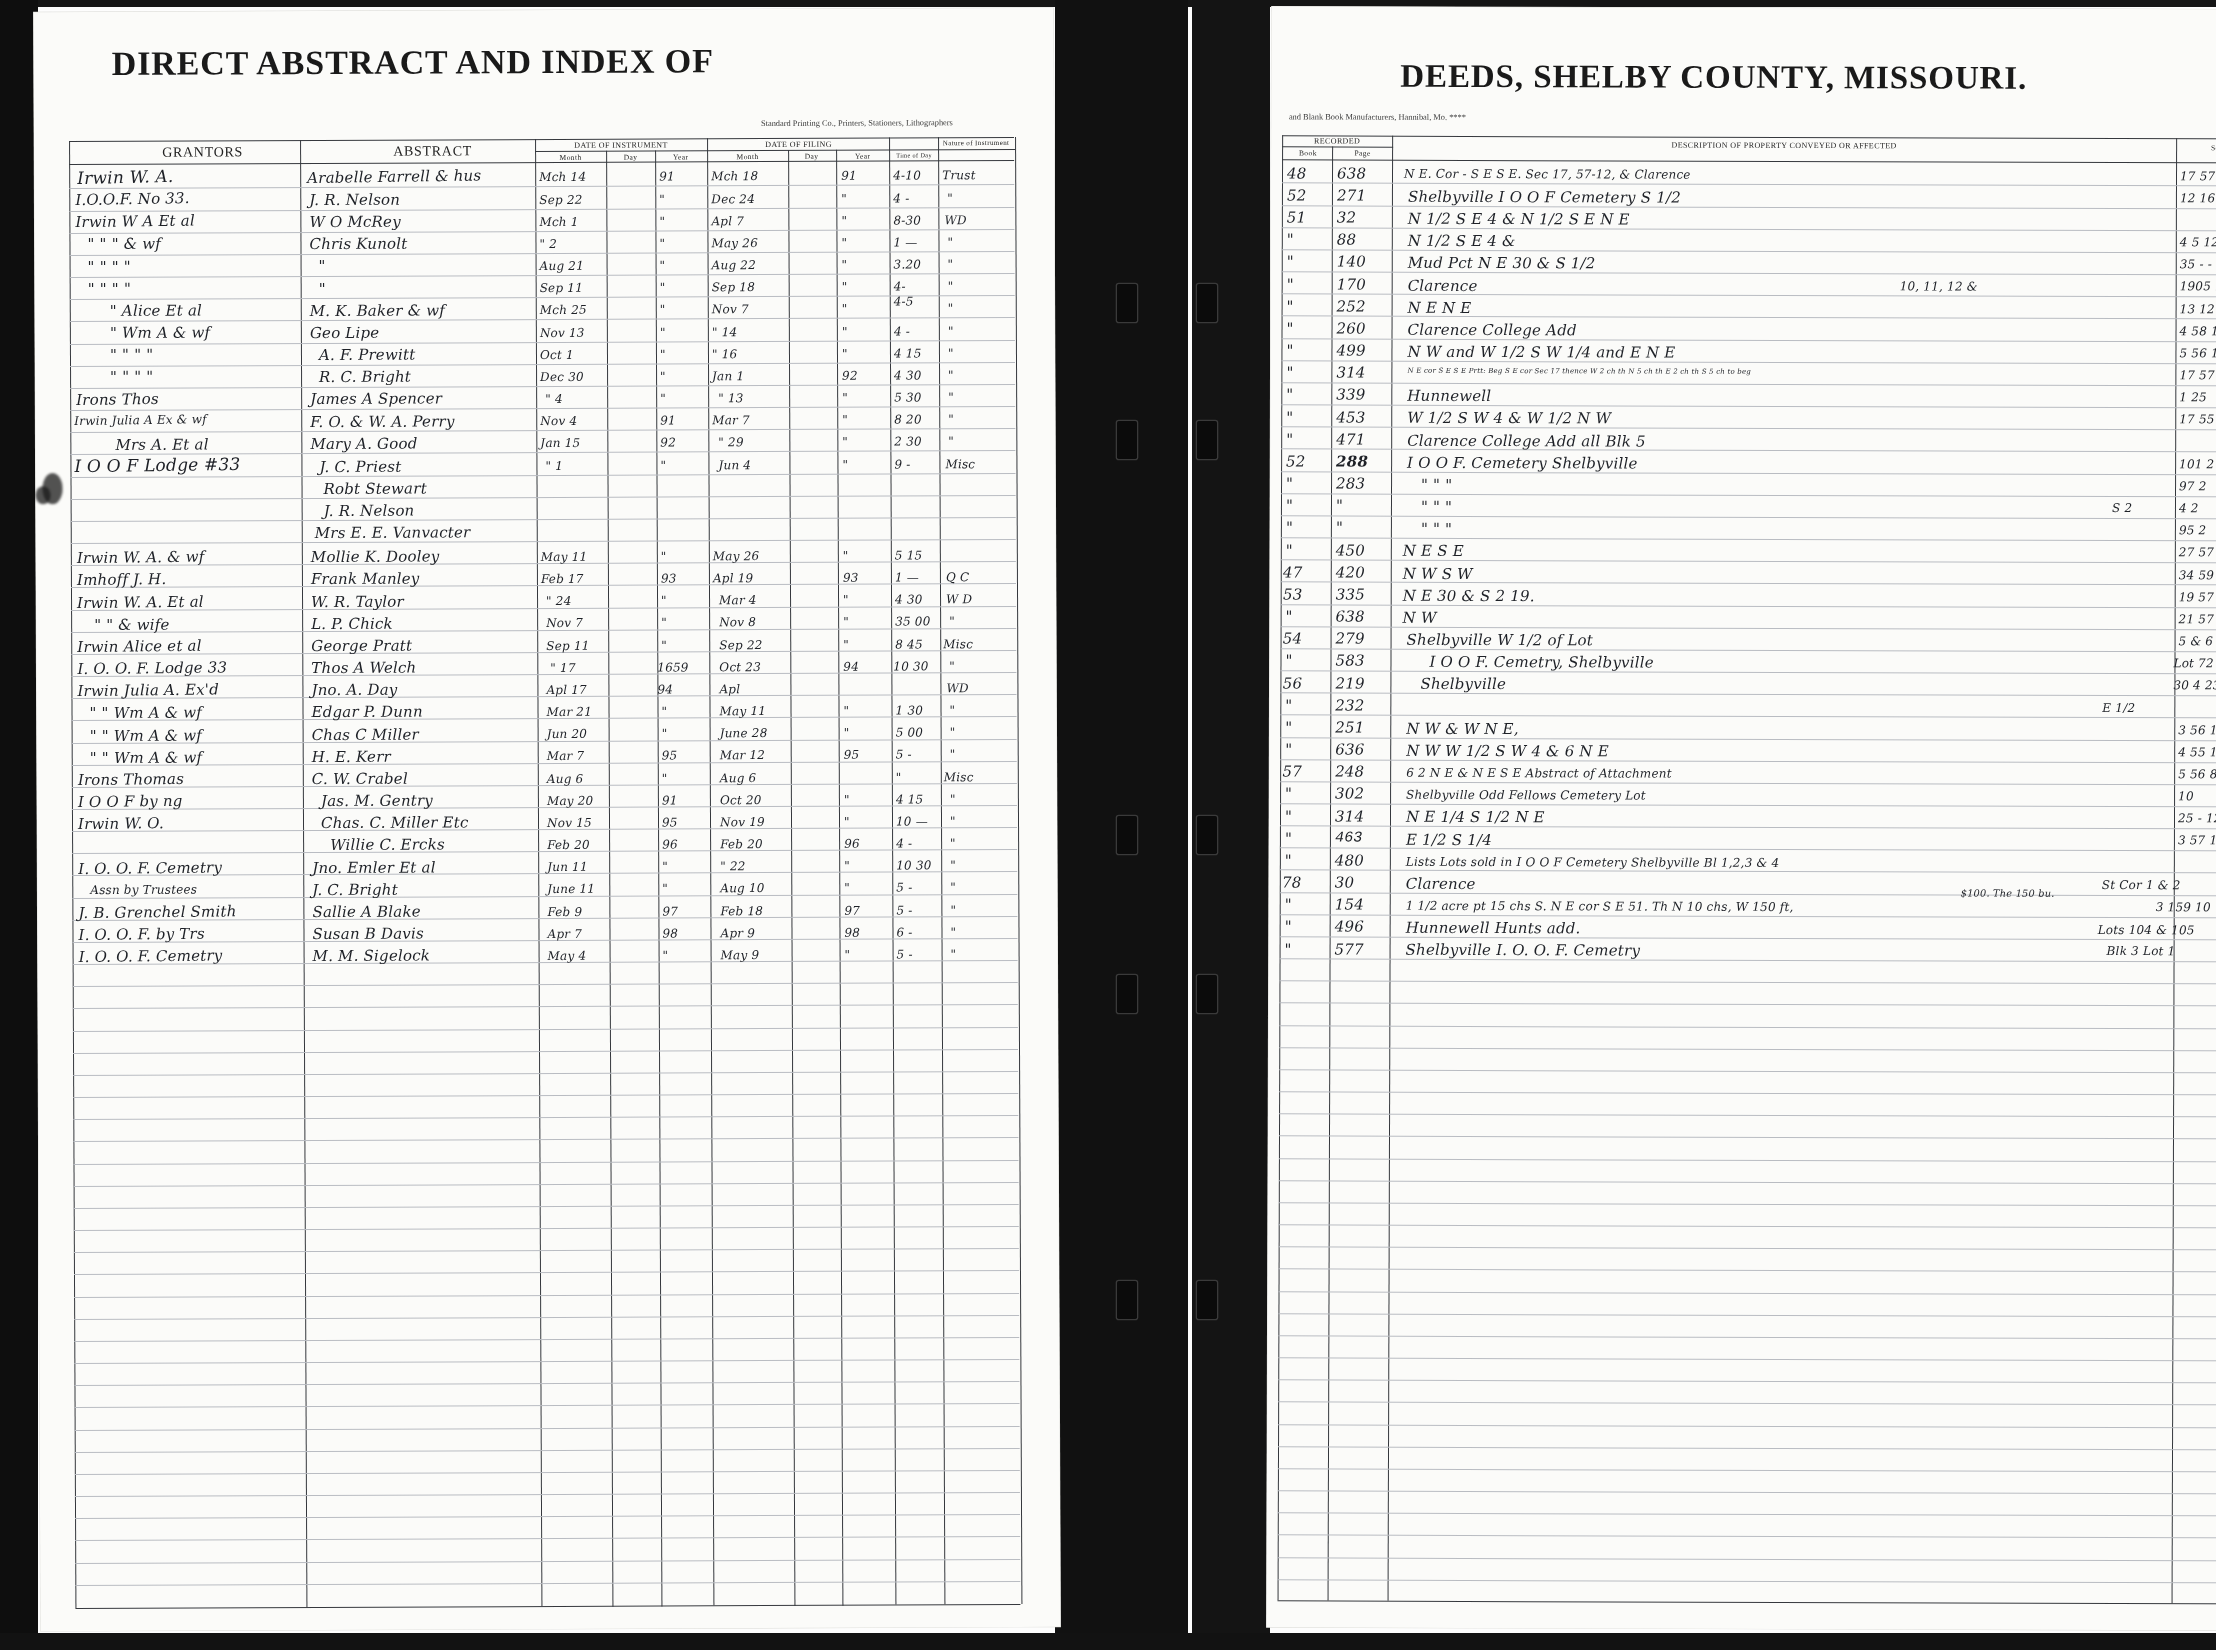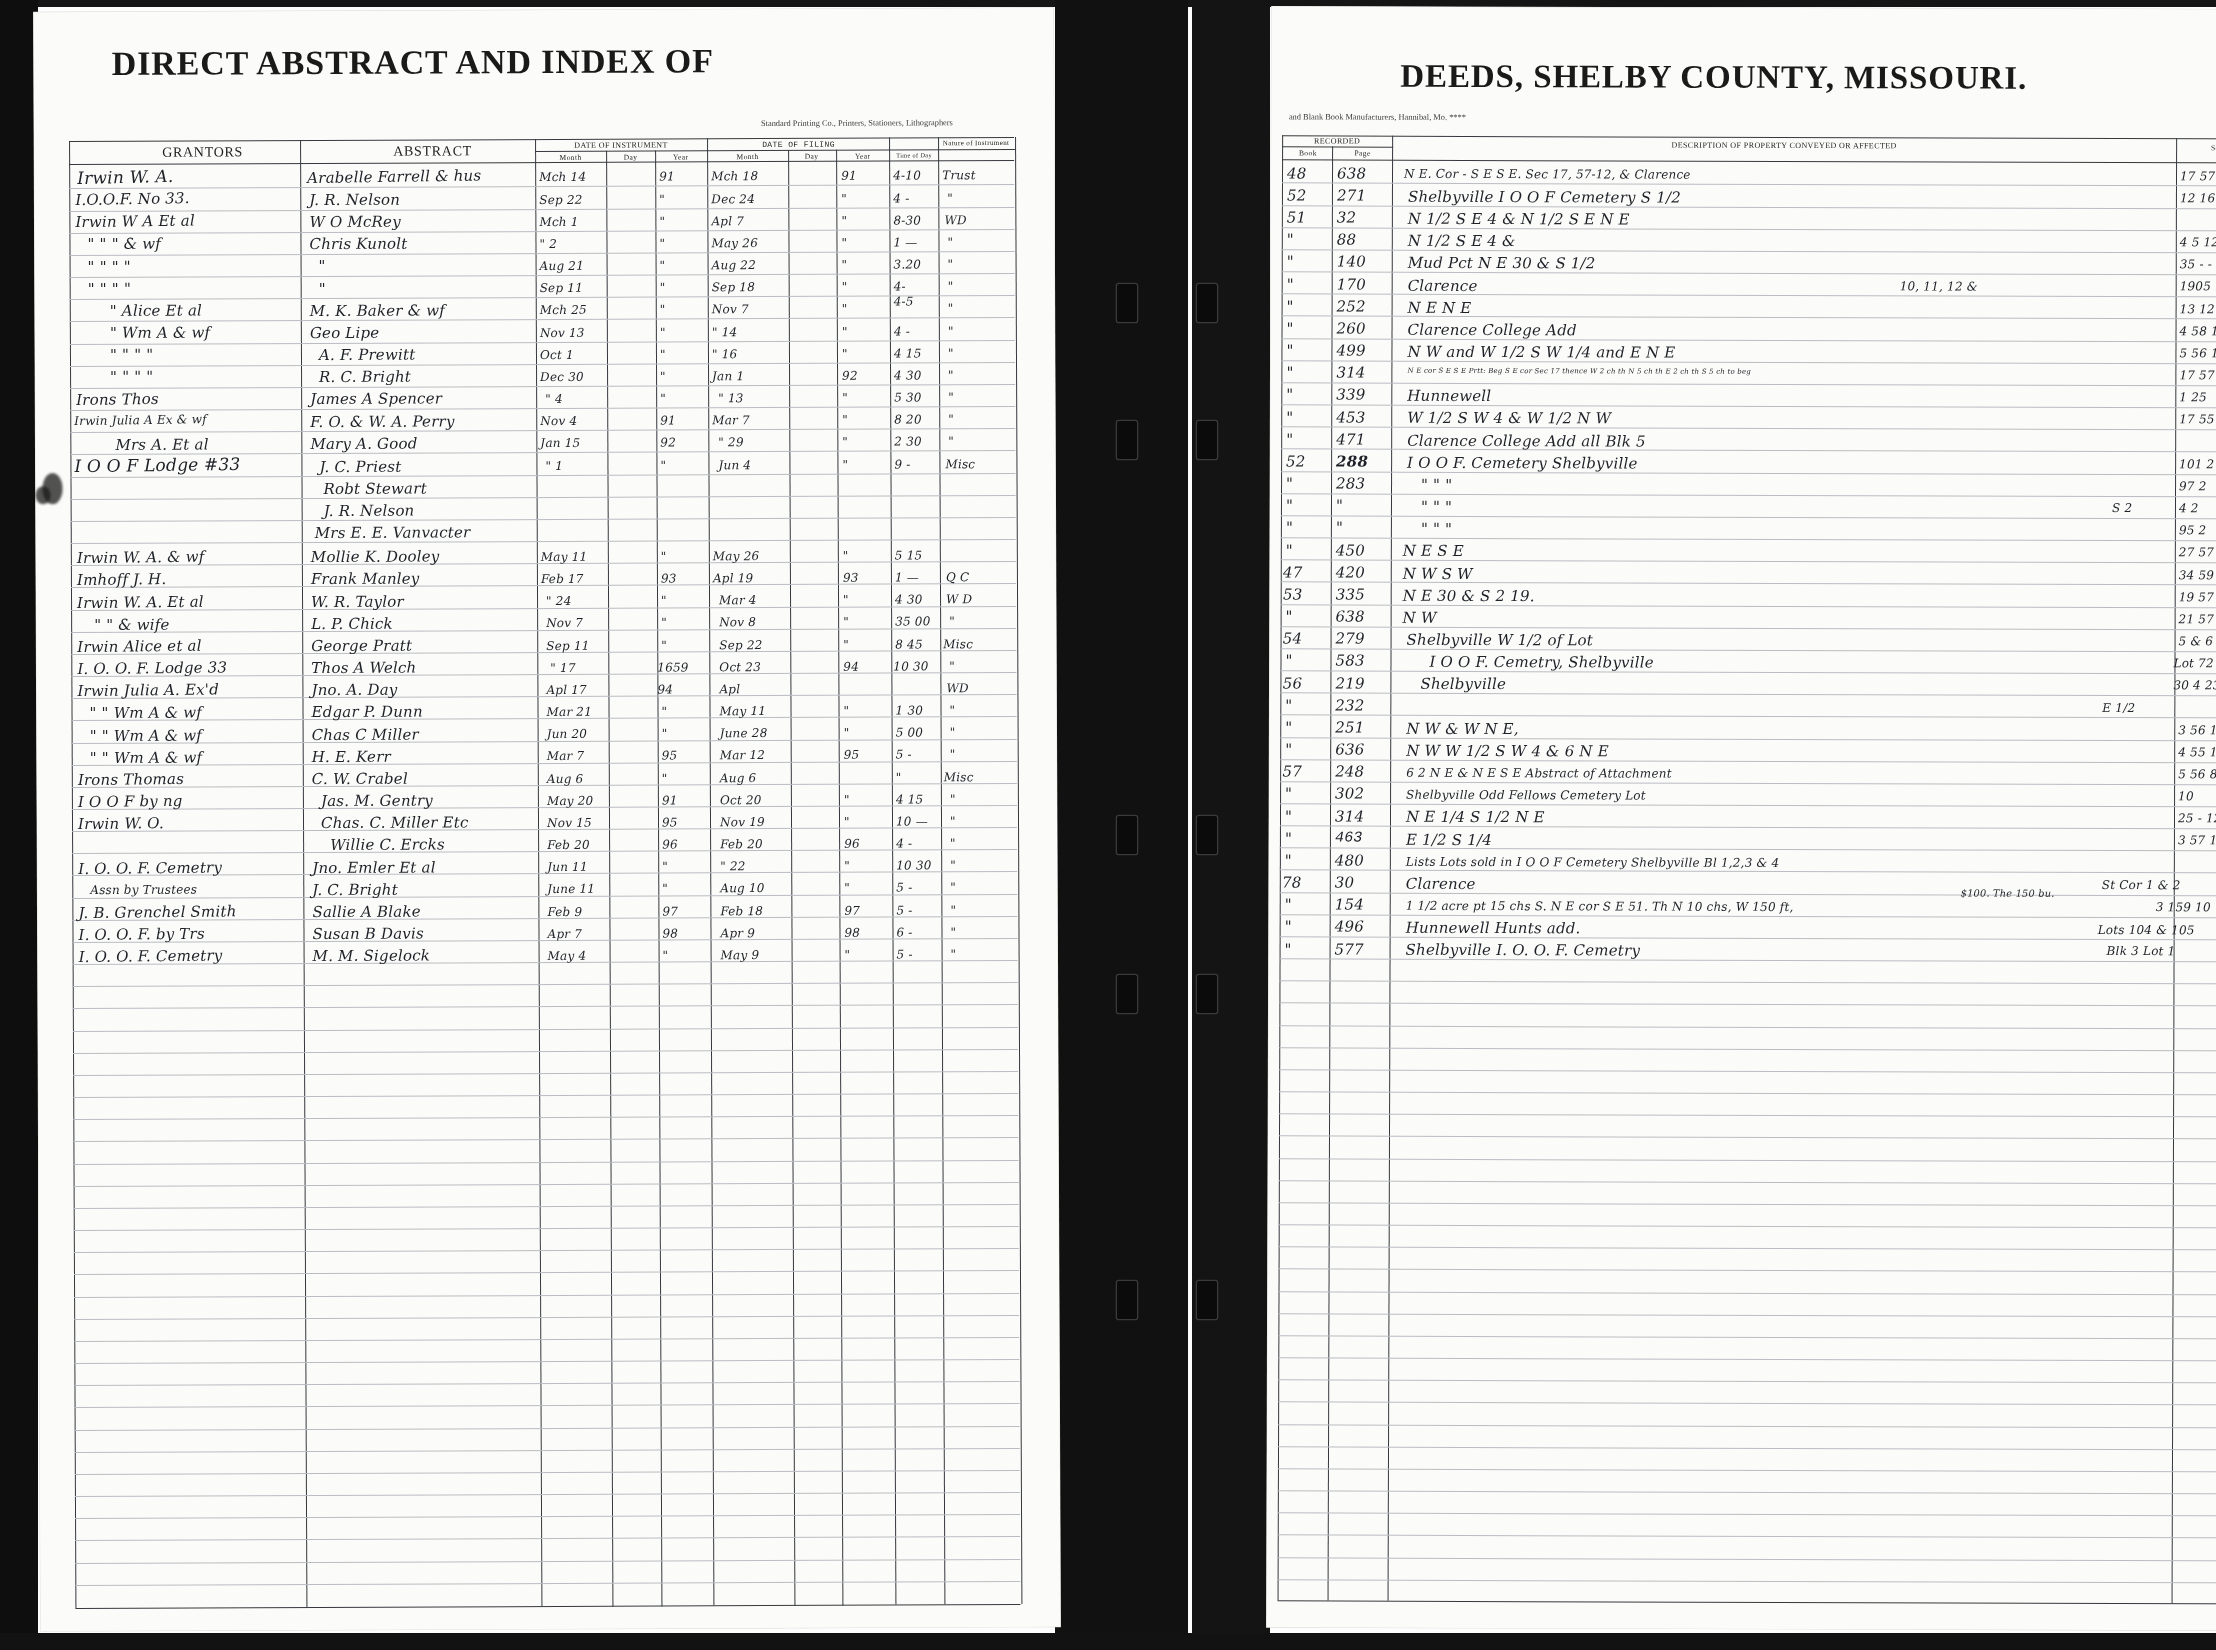--- a/index.html
+++ b/index.html
@@ -206,21 +206,21 @@
   <div class="rule-v" style="left:673px; top:129px; height:1467px;"></div>
   <div class="rule-v" style="left:754px; top:141px; height:1456px;"></div>
   <div class="rule-v" style="left:802px; top:141px; height:1456px;"></div>
   <div class="rule-v" style="left:855px; top:129px; height:1467px;"></div>
   <div class="rule-v" style="left:904px; top:129px; height:1467px;"></div>
   <div class="rule-v" style="left:981px; top:129px; height:1467px;"></div>
 
   <div class="col-head" style="left:80px; top:133px; width:177px;">GRANTORS</div>
   <div class="col-head" style="left:310px; top:133px; width:177px;">ABSTRACT</div>
   <div class="col-head col-head-sm" style="left:505px; top:131px; width:164px;">DATE OF INSTRUMENT</div>
-  <div class="col-head col-head-sm" style="left:678px; top:131px; width:173px;font-family:Liberation Mono, monospace;">DATE OF FILING</div>
+  <div class="col-head col-head-sm" style="left:678px; top:131px; width:173px;">DATE OF FILING</div>
   <div class="col-head col-head-sm" style="left:905px; top:131px; width:74px; font-size:7px; line-height:9.8px; white-space:normal;">Nature of Instrument</div>
 
   <div class="col-head col-head-sm" style="left:502px; top:143px; width:69px; font-size:7.5px;">Month</div>
   <div class="col-head col-head-sm" style="left:573px; top:143px; width:47px; font-size:7.5px;">Day</div>
   <div class="col-head col-head-sm" style="left:621px; top:143px; width:51px; font-size:7.5px;">Year</div>
   <div class="col-head col-head-sm" style="left:674px; top:143px; width:79px; font-size:7.5px;">Month</div>
   <div class="col-head col-head-sm" style="left:754px; top:143px; width:47px; font-size:7.5px;">Day</div>
   <div class="col-head col-head-sm" style="left:803px; top:143px; width:51px; font-size:7.5px;">Year</div>
   <div class="col-head col-head-sm" style="left:856px; top:143px; width:48px; font-size:6.2px;">Time of Day</div>
 

